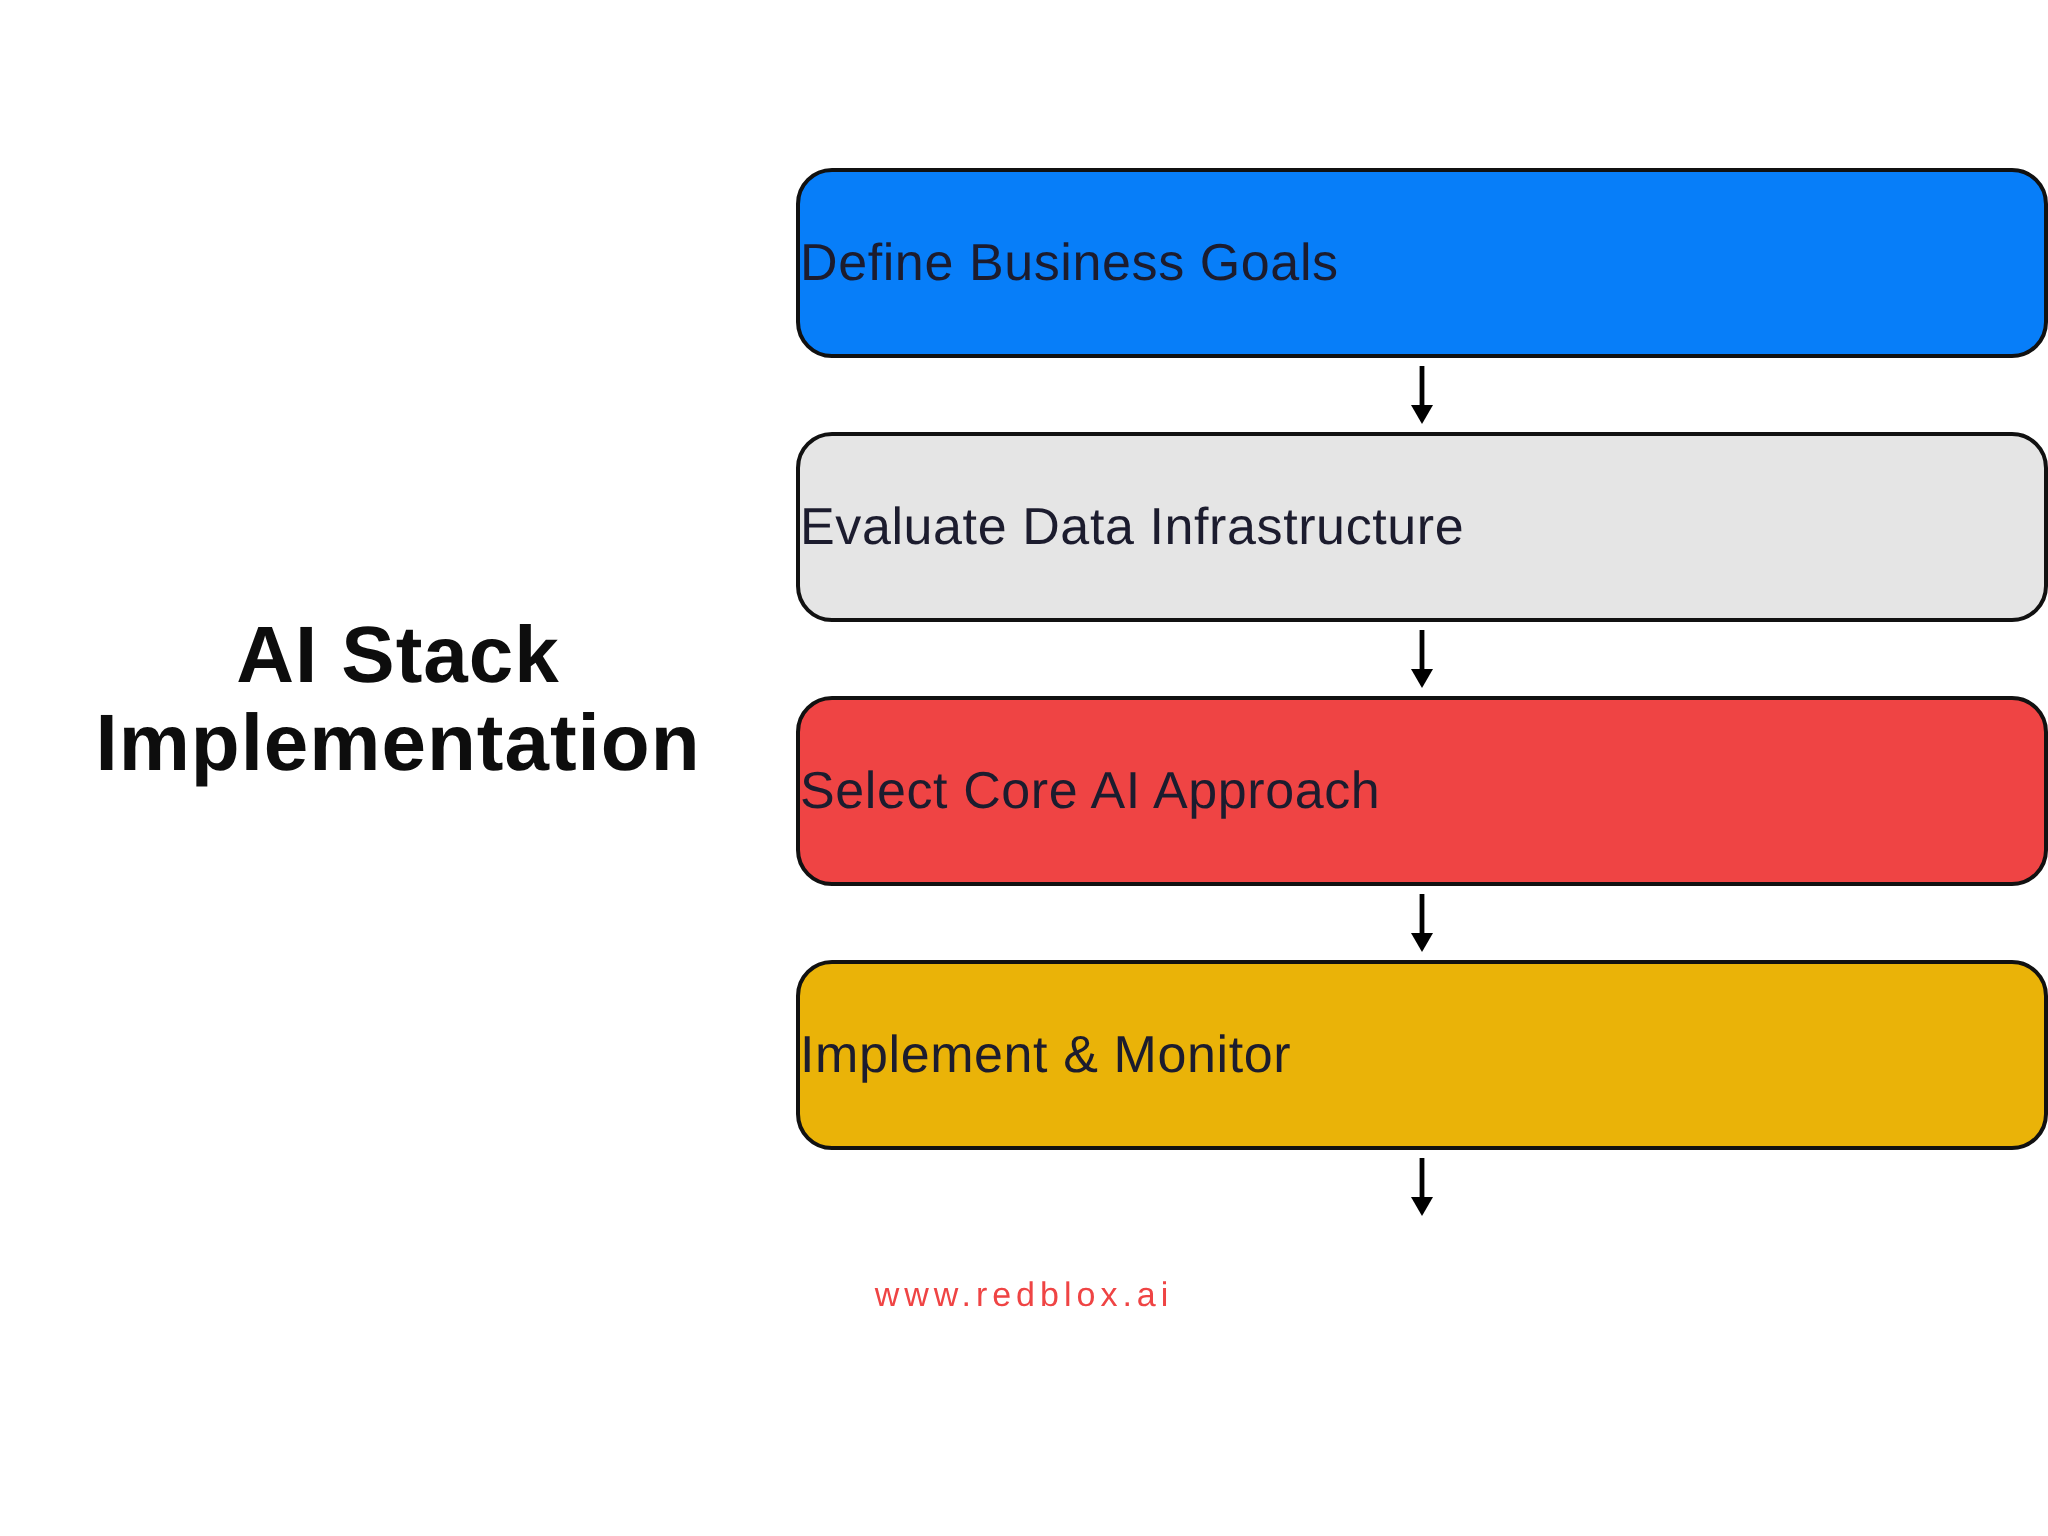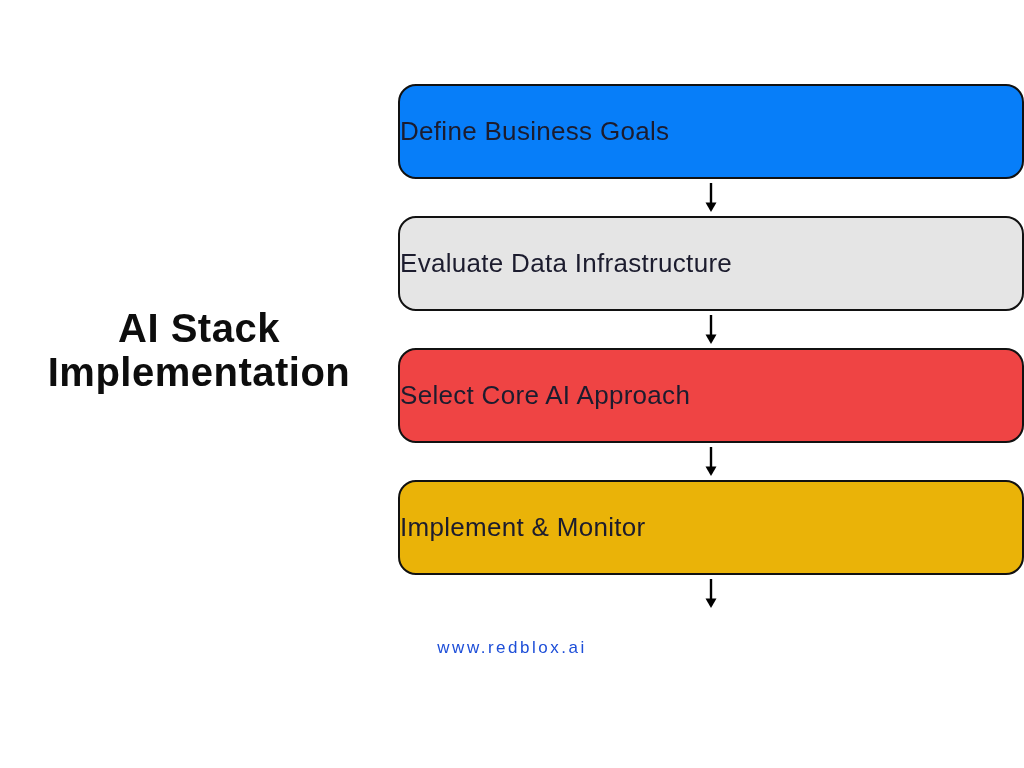--- a/index.html
+++ b/index.html
@@ -56,21 +56,21 @@
     justify-content: center;
   }
   .footer {
     position: absolute;
     left: 0;
     right: 0;
     bottom: 10px;
     text-align: center;
     font-size: 17px;
     letter-spacing: 2.5px;
-    color: #1d4ed8;
+    color: #ef4444;
   }
 </style>
 </head>
 <body>
 
 <div class="slide">
 
   <div class="title">AI Stack Implementation</div>
 
   <div class="flow">

